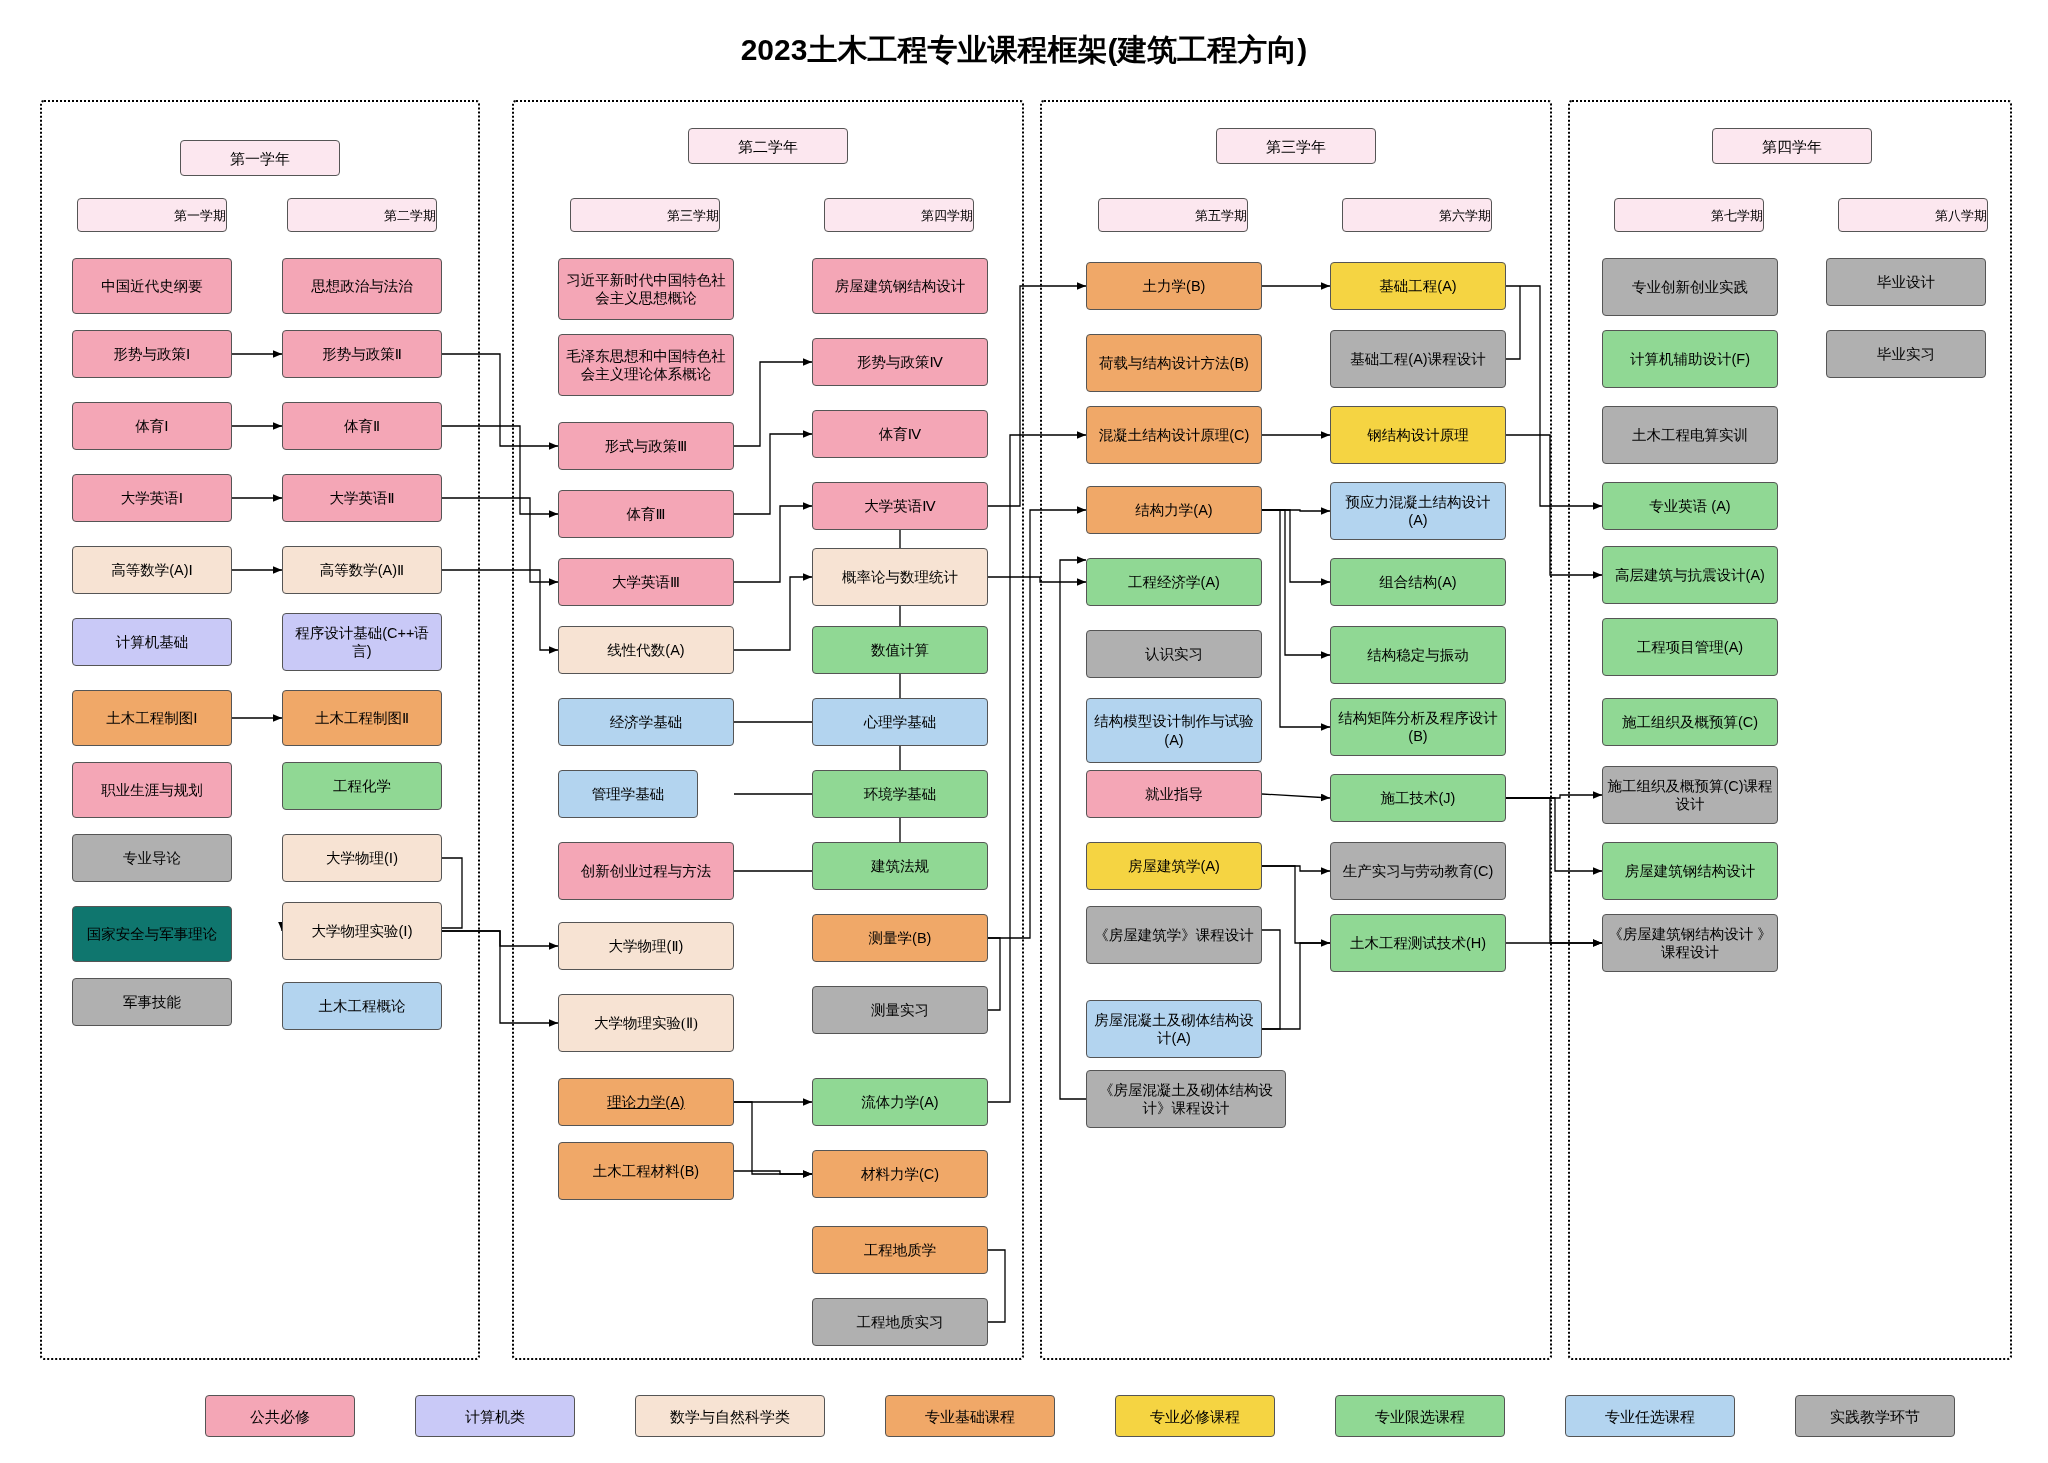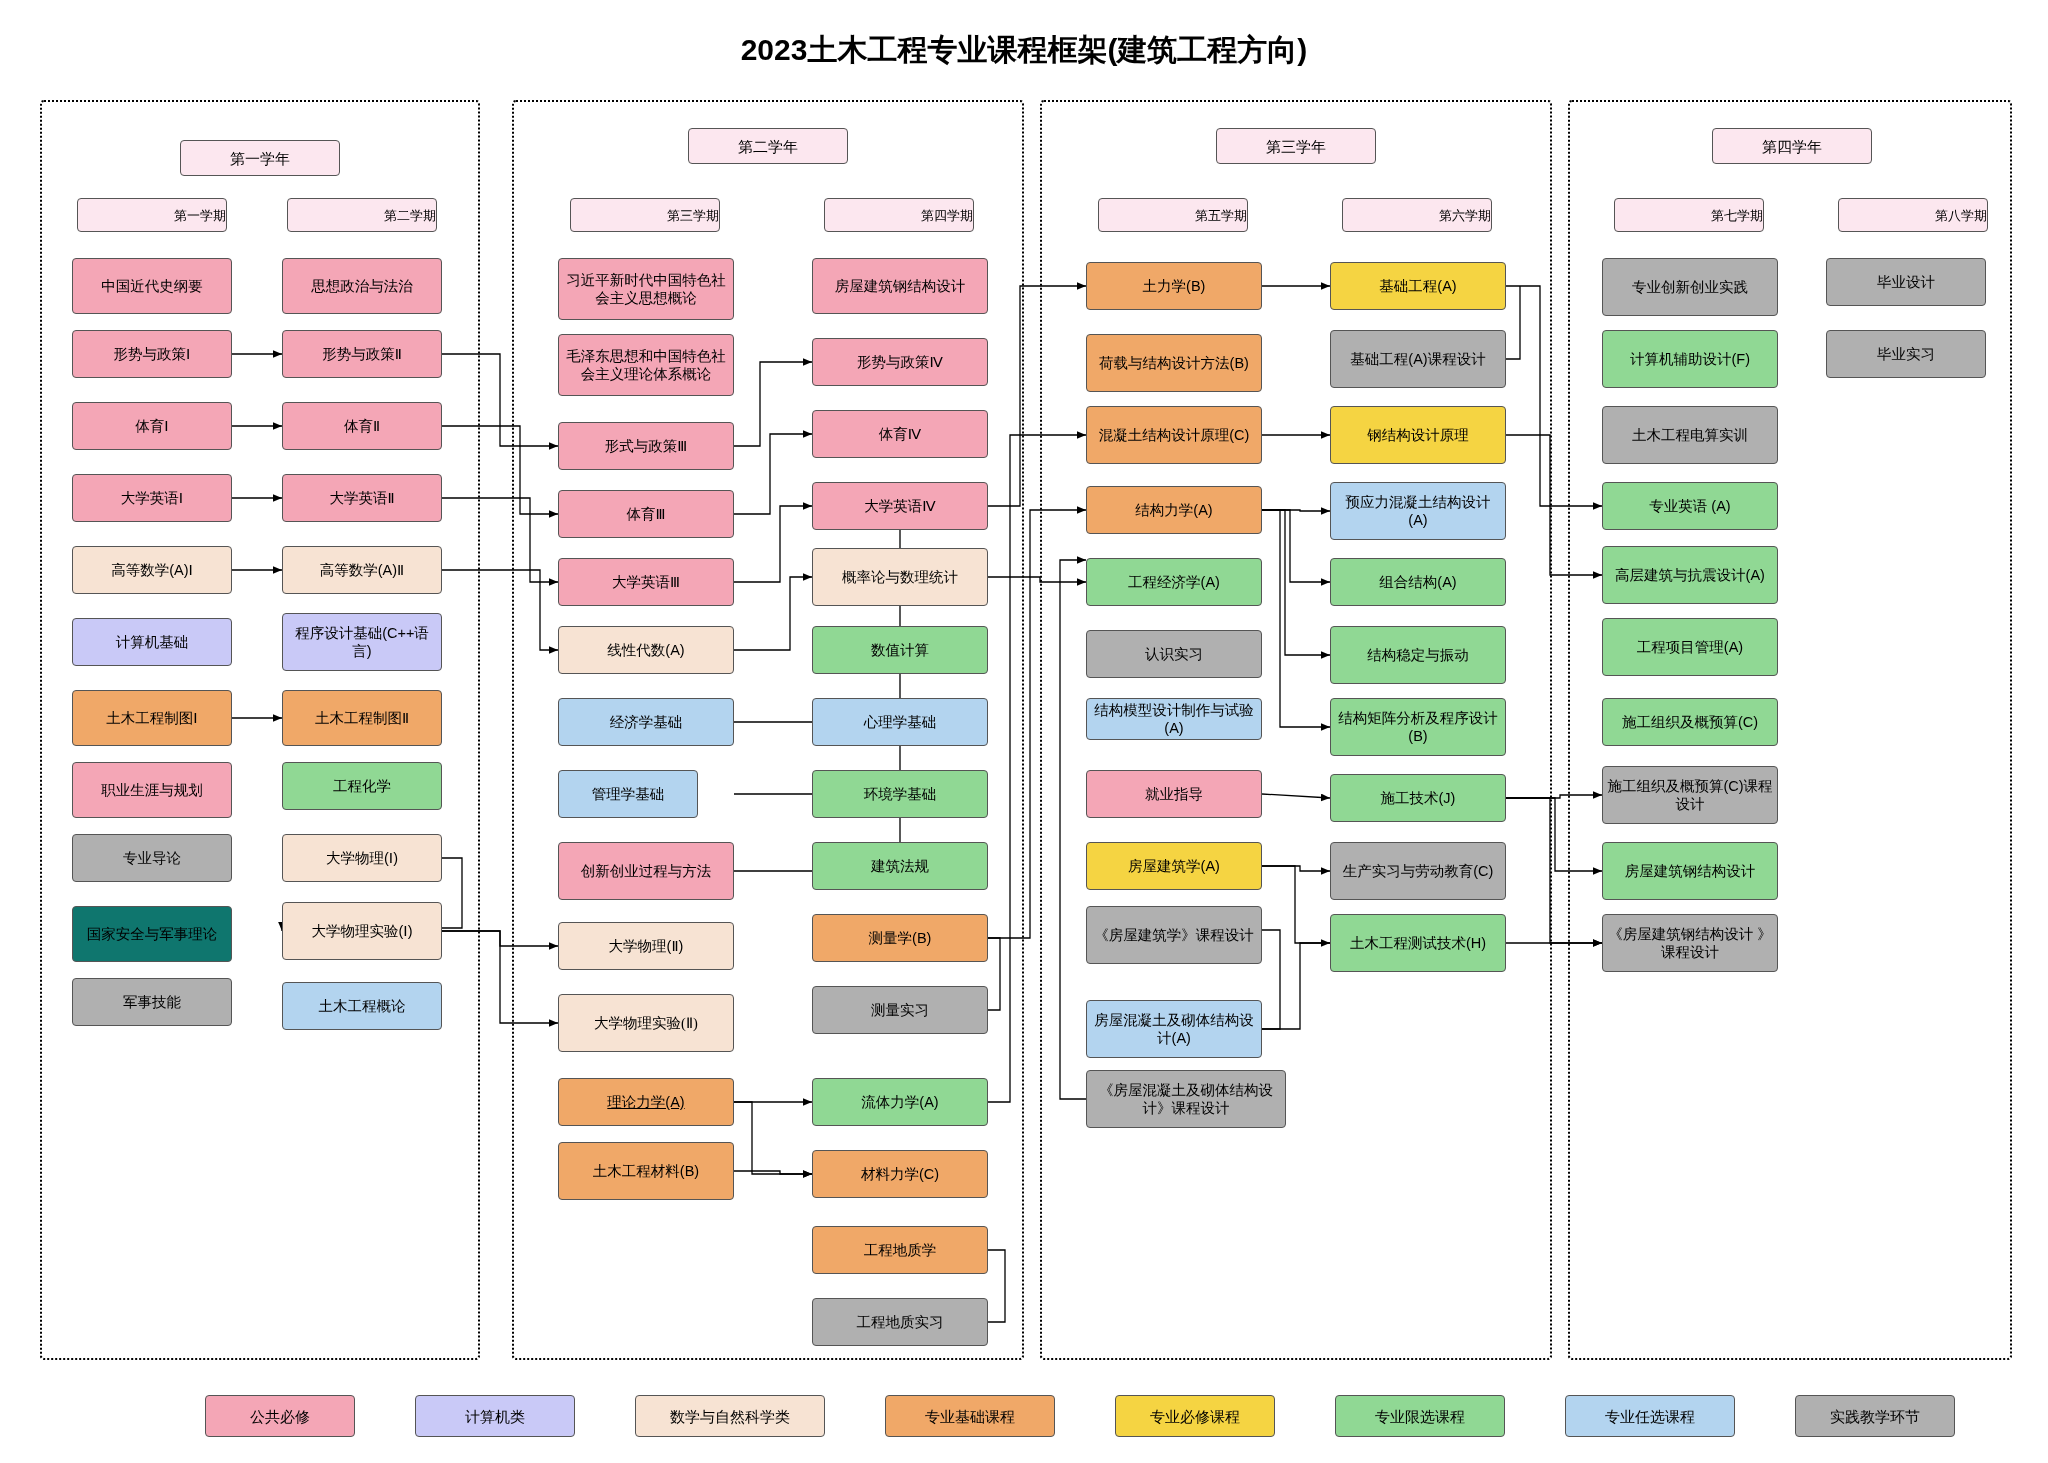--- a/index.html
+++ b/index.html
@@ -185,21 +185,21 @@
     <div class="node" style="left: 812px; top: 1078px; width: 176px; height: 48px; background: rgb(144, 216, 148);">流体力学(A)</div>
     <div class="node" style="left: 812px; top: 1150px; width: 176px; height: 48px; background: rgb(240, 168, 104);">材料力学(C)</div>
     <div class="node" style="left: 812px; top: 1226px; width: 176px; height: 48px; background: rgb(240, 168, 104);">工程地质学</div>
     <div class="node" style="left: 812px; top: 1298px; width: 176px; height: 48px; background: rgb(176, 176, 176);">工程地质实习</div>
     <div class="node" style="left: 1086px; top: 262px; width: 176px; height: 48px; background: rgb(240, 168, 104);">土力学(B)</div>
     <div class="node" style="left: 1086px; top: 334px; width: 176px; height: 58px; background: rgb(240, 168, 104);">荷载与结构设计方法(B)</div>
     <div class="node" style="left: 1086px; top: 406px; width: 176px; height: 58px; background: rgb(240, 168, 104);">混凝土结构设计原理(C)</div>
     <div class="node" style="left: 1086px; top: 486px; width: 176px; height: 48px; background: rgb(240, 168, 104);">结构力学(A)</div>
     <div class="node" style="left: 1086px; top: 558px; width: 176px; height: 48px; background: rgb(144, 216, 148);">工程经济学(A)</div>
     <div class="node" style="left: 1086px; top: 630px; width: 176px; height: 48px; background: rgb(176, 176, 176);">认识实习</div>
-    <div class="node" style="left: 1086px; top: 698px; width: 176px; height: 42px; background: rgb(179, 212, 239);">结构模型设计制作与试验 (A)</div>
+    <div class="node" style="left: 1086px; top: 698px; width: 176px; height: 65px; background: rgb(179, 212, 239);">结构模型设计制作与试验 (A)</div>
     <div class="node" style="left: 1086px; top: 770px; width: 176px; height: 48px; background: rgb(244, 166, 182);">就业指导</div>
     <div class="node" style="left: 1086px; top: 842px; width: 176px; height: 48px; background: rgb(245, 212, 66);">房屋建筑学(A)</div>
     <div class="node" style="left: 1086px; top: 906px; width: 176px; height: 58px; background: rgb(176, 176, 176);">《房屋建筑学》课程设计</div>
     <div class="node" style="left: 1086px; top: 1000px; width: 176px; height: 58px; background: rgb(179, 212, 239);">房屋混凝土及砌体结构设计(A)</div>
     <div class="node" style="left: 1086px; top: 1070px; width: 200px; height: 58px; background: rgb(176, 176, 176);">《房屋混凝土及砌体结构设计》课程设计</div>
     <div class="node" style="left: 1330px; top: 262px; width: 176px; height: 48px; background: rgb(245, 212, 66);">基础工程(A)</div>
     <div class="node" style="left: 1330px; top: 330px; width: 176px; height: 58px; background: rgb(176, 176, 176);">基础工程(A)课程设计</div>
     <div class="node" style="left: 1330px; top: 406px; width: 176px; height: 58px; background: rgb(245, 212, 66);">钢结构设计原理</div>
     <div class="node" style="left: 1330px; top: 482px; width: 176px; height: 58px; background: rgb(179, 212, 239);">预应力混凝土结构设计 (A)</div>
     <div class="node" style="left: 1330px; top: 558px; width: 176px; height: 48px; background: rgb(144, 216, 148);">组合结构(A)</div>

